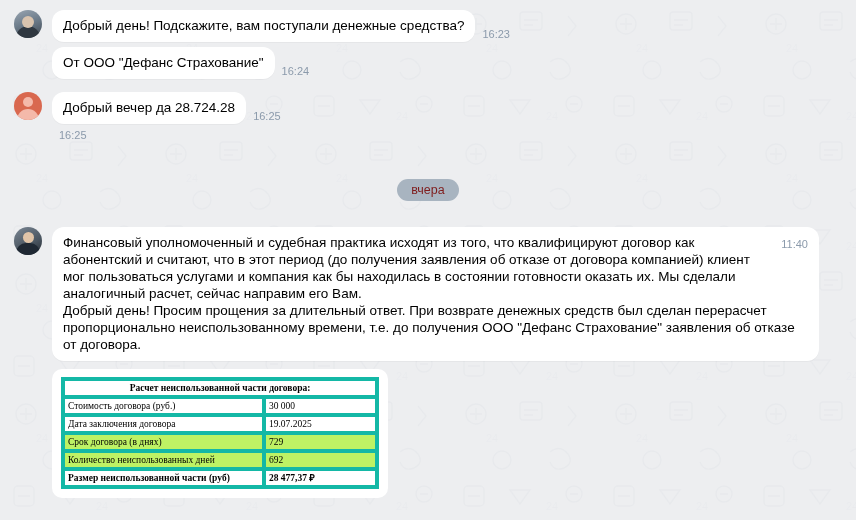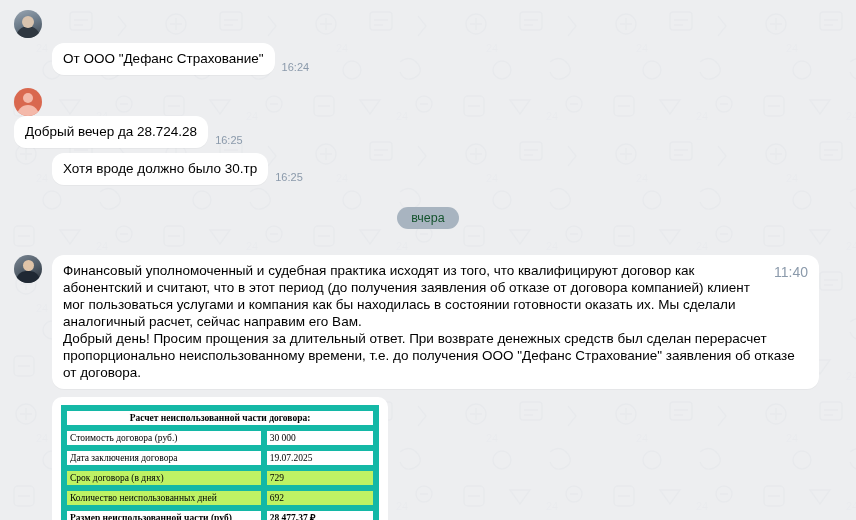--- a/index.html
+++ b/index.html
@@ -131,33 +131,33 @@
   .time {
     color: #8b9aab;
     font-size: 11px;
     margin-left: 7px;
     margin-bottom: 2px;
     white-space: nowrap;
     flex: 0 0 auto;
   }
   .time-inside {
     color: #8b9aab;
-    font-size: 14px;
+    font-size: 11px;
     float: right;
     margin-left: 10px;
     margin-top: 2px;
   }
   .date-divider {
     display: flex;
     justify-content: center;
     margin: 22px 0 26px 0;
   }
   .date-pill {
     background: #a8b4c0;
-    color: #14532d;
+    color: #7f1d1d;
     font-size: 12.5px;
     border-radius: 13px;
     padding: 4px 14px;
   }
   .long-block {
     margin-top: 14px;
   }
   .table-card {
     background: #fff;
     border-radius: 10px;
@@ -166,21 +166,21 @@
     width: 318px;
   }
   table.calc {
     border-collapse: collapse;
     width: 100%;
     font-family: "Liberation Serif", serif;
     font-size: 9.5px;
     color: #000;
   }
   table.calc td {
-    border: 6px solid #14b8a6;
+    border: 4px solid #14b8a6;
     padding: 1px 3px;
     line-height: 12px;
     vertical-align: middle;
   }
   td.head {
     text-align: center;
     font-weight: bold;
     font-size: 9.5px;
   }
   td.lbl {
@@ -225,48 +225,51 @@
       </g>
     </pattern>
   </defs>
   <rect width="856" height="520" fill="url(#doodles)"></rect>
 </svg>
 
 <div class="chat">
 
   <div class="msg-row">
     <div class="avatar photo-a"></div>
+    <div class="bubble-wrap">
+      <div class="bubble">
+        <span>Добрый день! Подскажите, вам поступали денежные средства?</span>
+      </div>
+      <span class="time">16:23</span>
+    </div>
   </div>
 
   <div class="msg-row">
     <div class="avatar spacer"></div>
     <div class="bubble-wrap">
       <div class="bubble">
         <span>От ООО "Дефанс Страхование"</span>
       </div>
       <span class="time">16:24</span>
     </div>
   </div>
 
-  <div class="msg-row" style="margin-top:13px;flex-direction:column;">
+  <div class="msg-row" style="margin-top:13px;">
     <div class="avatar photo-b"></div>
     <div class="bubble-wrap">
       <div class="bubble">
         <span>Добрый вечер да 28.724.28</span>
       </div>
       <span class="time">16:25</span>
     </div>
   </div>
 
   <div class="msg-row">
     <div class="avatar spacer"></div>
     <div class="bubble-wrap">
-      <div class="bubble">
-        <span>Хотя вроде должно было 30.тр</span>
-      </div>
       <span class="time">16:25</span>
     </div>
   </div>
 
   <div class="date-divider">
     <span class="date-pill">вчера</span>
   </div>
 
   <div class="msg-row long-block">
     <div class="avatar photo-c"></div>

